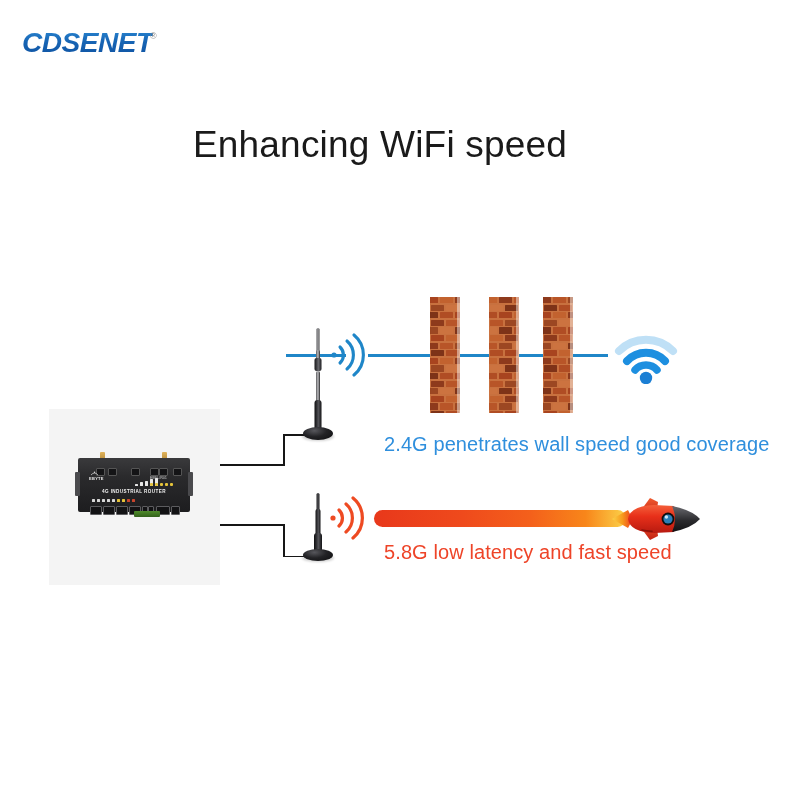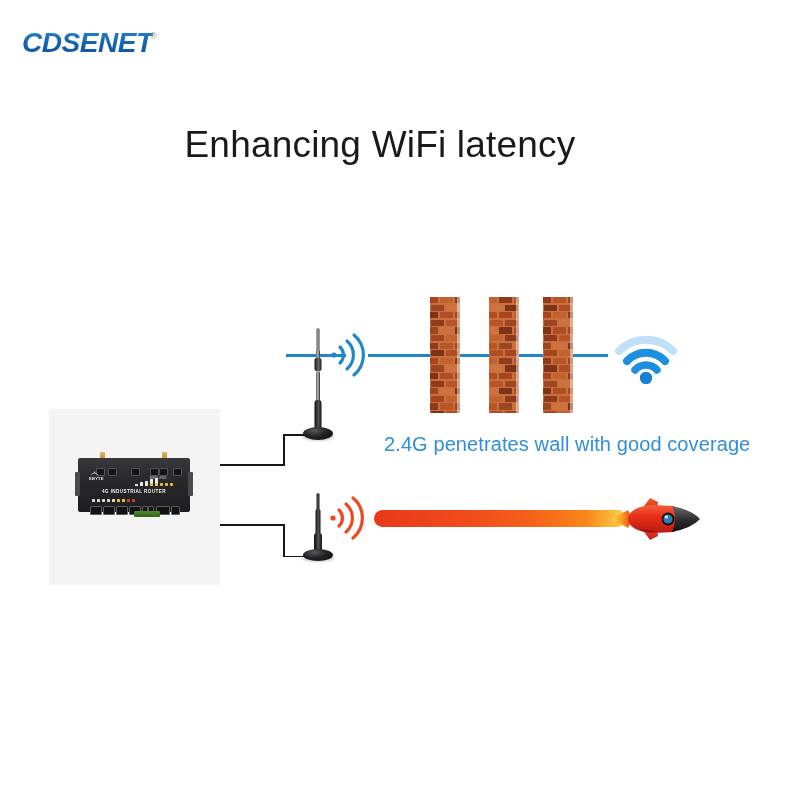--- a/index.html
+++ b/index.html
@@ -142,21 +142,21 @@
 </head>
 <body>
 
 <div class="stage">
 
   <div class="logo-wrap">
     <span class="logo-text">CDSENET</span>
     <span class="logo-r">®</span>
   </div>
 
-  <div class="title">Enhancing WiFi latency</div>
+  <div class="title">Enhancing WiFi speed</div>
 
   <div class="router-panel"></div>
 
   <div class="device">
     <div class="ant-stub a1"></div>
     <div class="ant-stub a2"></div>
     <div class="dev-body">
       <div class="dev-side l"></div>
       <div class="dev-side r"></div>
       <div class="dev-top-port" style="left:18px"></div>
@@ -529,15 +529,16 @@
 
     <path d="M60 11 Q80 15 88 24 Q80 33 60 37 Q66 24 60 11 Z" fill="url(#noseG)"></path>
 
     <circle cx="56" cy="24" r="6.4" fill="#0f0f11"></circle>
     <circle cx="56" cy="24" r="4.6" fill="#2b7fb8"></circle>
     <circle cx="54.4" cy="22" r="1.7" fill="#cfe7f6"></circle>
 
     <path d="M30 35 Q34 36 40 36.4" fill="none" stroke="#8d1209" stroke-width="1.6" stroke-linecap="round"></path>
   </svg>
 
-  <div class="cap-blue">2.4G penetrates wall with good coverage</div>
+  <div class="cap-blue">2.4G penetrates wall speed good coverage</div>
+  <div class="cap-red">5.8G low latency and fast speed</div>
 
 </div>
 
 </body></html>

